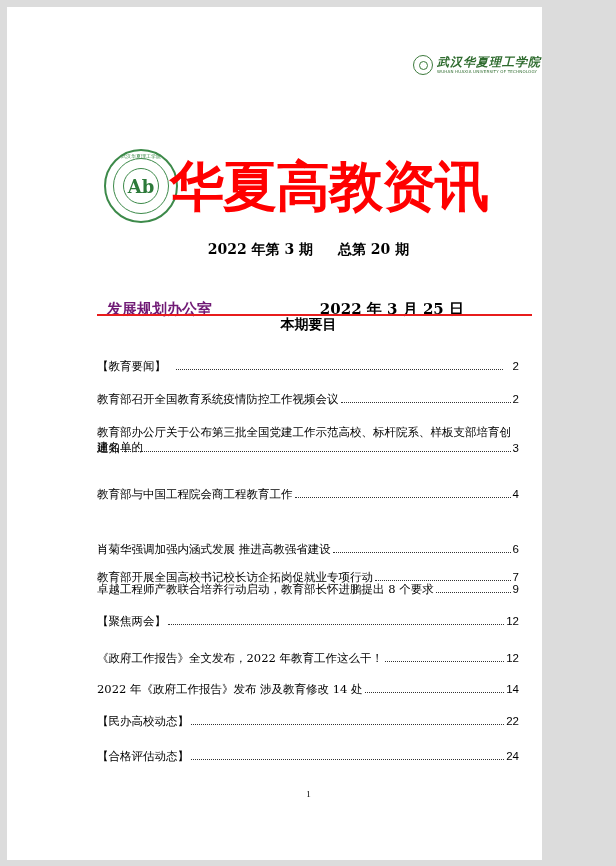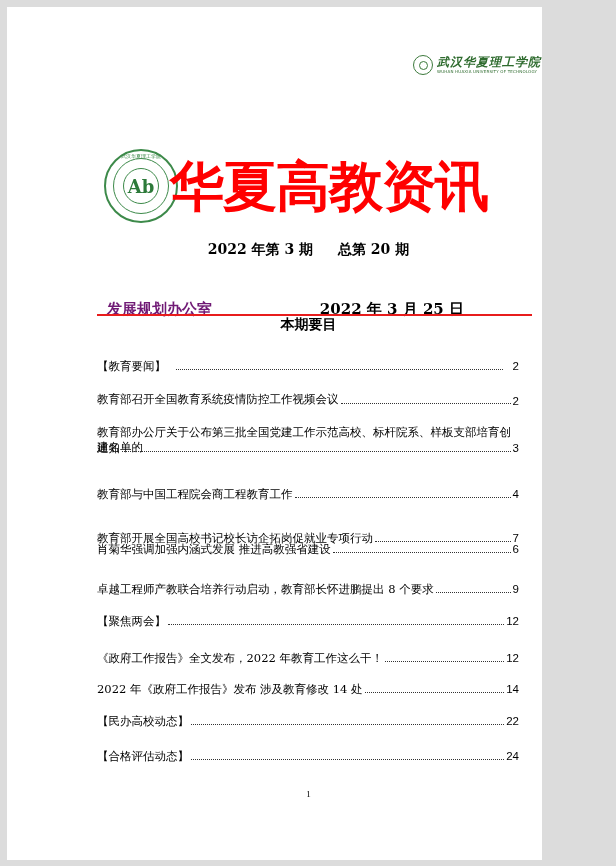--- a/index.html
+++ b/index.html
@@ -75,42 +75,42 @@
   <div class="abs date">2022 年 3 月 25 日</div>
   <div class="abs redline"></div>
 
   <div class="abs toc-title">本期要目</div>
 
   <div class="abs toc-row" style="top:352px;gap:8px;">
     <span class="label">【教育要闻】</span>
       <span class="dots"></span>
       <span class="num">2</span>
   </div>
-  <div class="abs toc-row" style="top:385px;align-items:flex-end;">
+  <div class="abs toc-row" style="top:385px;">
     <span class="label">教育部召开全国教育系统疫情防控工作视频会议</span>
       <span class="dots"></span>
       <span class="num">2</span>
   </div>
   <div class="abs toc-wrap" style="top:418px;">教育部办公厅关于公布第三批全国党建工作示范高校、标杆院系、样板支部培育创建名单的</div>
   <div class="abs toc-row" style="top:434px;">
     <span class="label">通知</span>
       <span class="dots"></span>
       <span class="num">3</span>
   </div>
   <div class="abs toc-row" style="top:480px;">
     <span class="label">教育部与中国工程院会商工程教育工作</span>
       <span class="dots"></span>
       <span class="num">4</span>
   </div>
   <div class="abs toc-row" style="top:511px;margin-top:24px;">
     <span class="label">肖菊华强调加强内涵式发展  推进高教强省建设</span>
       <span class="dots"></span>
       <span class="num">6</span>
   </div>
-  <div class="abs toc-row" style="top:524px;">
+  <div class="abs toc-row" style="top:563px;">
     <span class="label">教育部开展全国高校书记校长访企拓岗促就业专项行动</span>
       <span class="dots"></span>
       <span class="num">7</span>
   </div>
   <div class="abs toc-row" style="top:575px;">
     <span class="label">卓越工程师产教联合培养行动启动，教育部长怀进鹏提出 8 个要求</span>
       <span class="dots"></span>
       <span class="num">9</span>
   </div>
   <div class="abs toc-row" style="top:607px;">

